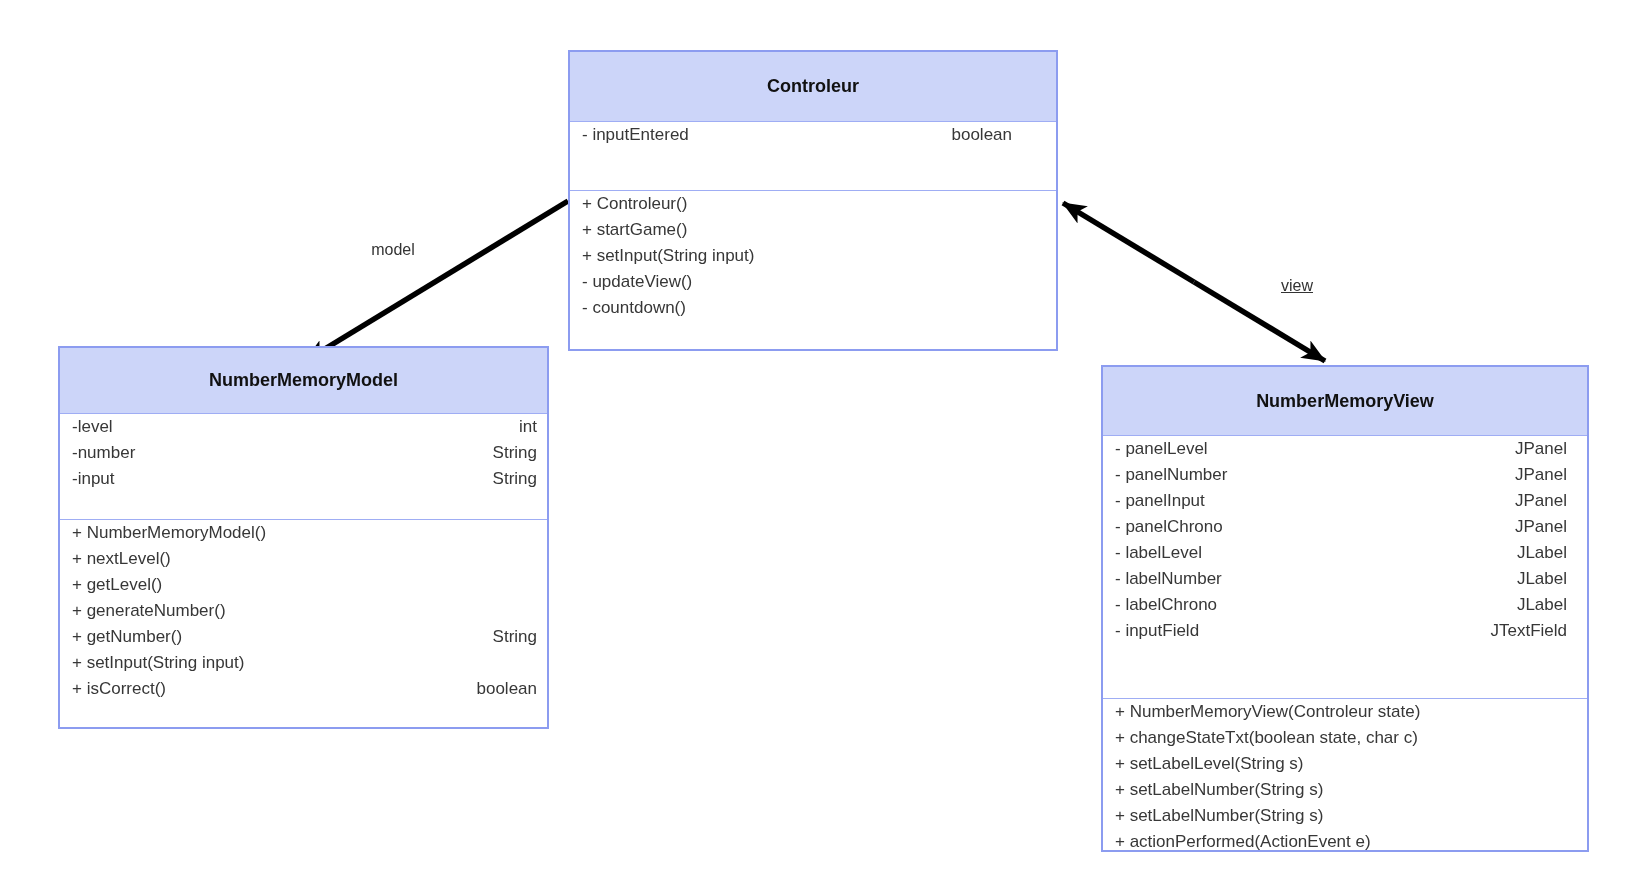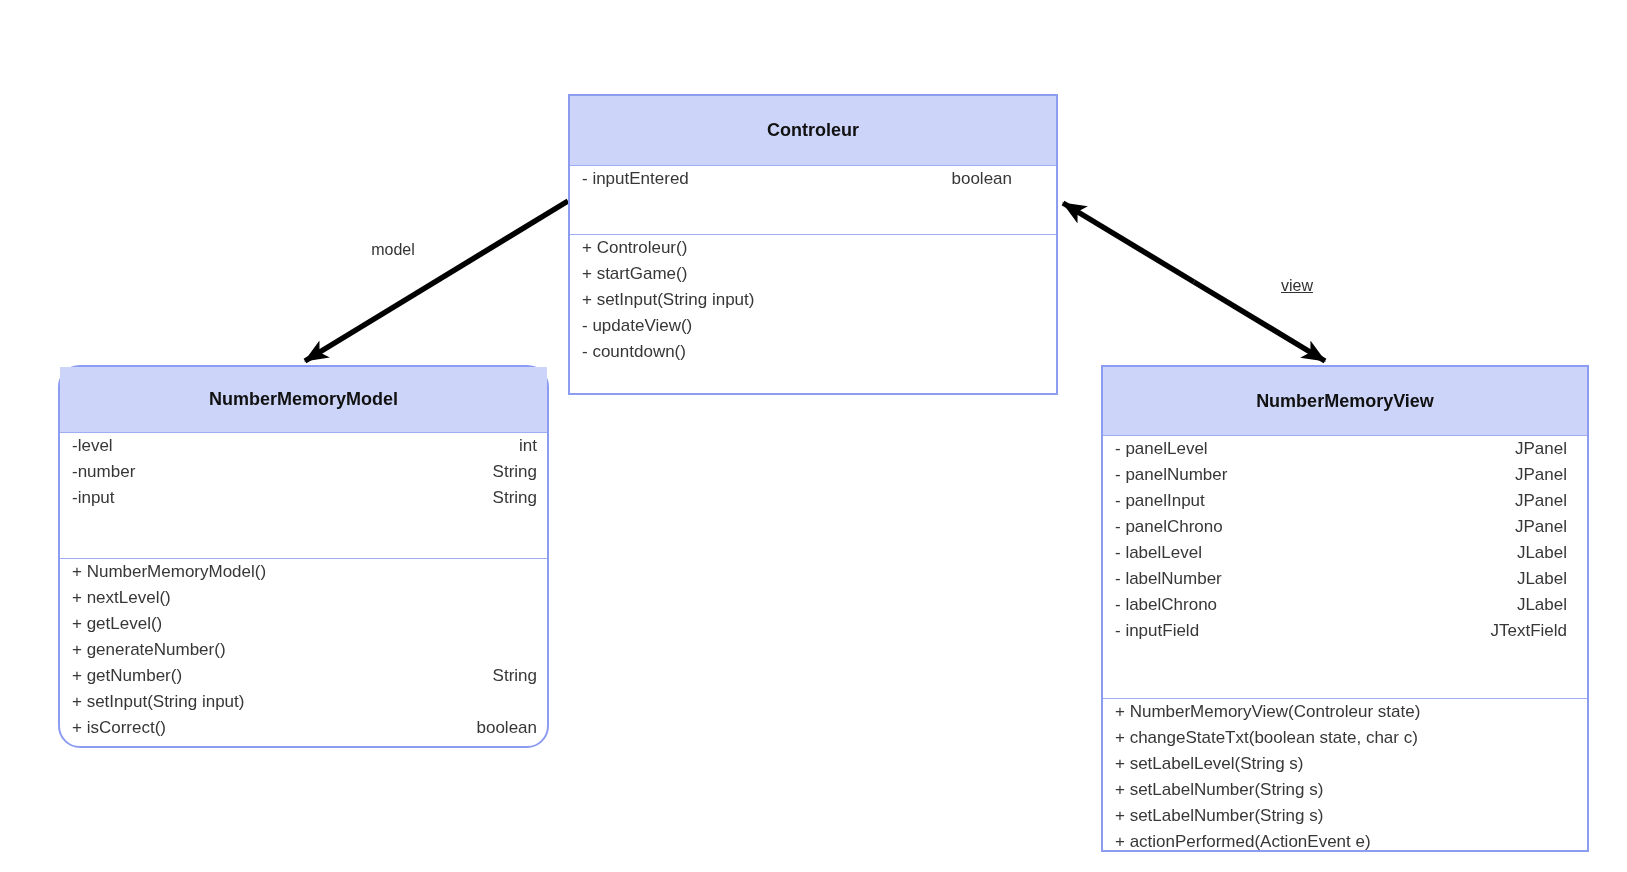--- a/index.html
+++ b/index.html
@@ -47,28 +47,28 @@
     align-items: baseline;
     line-height: 26px;
     font-size: 17px;
     color: #373737;
     padding-left: 12px;
   }
   .member-name { white-space: pre; }
   .member-type { white-space: pre; }
 
   
-  #box-controleur { left: 568px; top: 50px;  width: 490px; height: 301px; margin-top: 44px; }
+  #box-controleur { left: 568px; top: 50px;  width: 490px; height: 301px; }
   #box-controleur .uml-header  { height: 70px; }
   #box-controleur .uml-section.attrs { height: 69px; }
   #box-controleur .member-row  { padding-right: 44px; }
 
-  #box-number-memory-model { left: 58px; top: 365px; width: 491px; height: 383px; border-radius: 22px; }
+  #box-number-memory-model { left: 58px; top: 346px; width: 491px; height: 383px; }
   #box-number-memory-model .uml-header { height: 66px; }
-  #box-number-memory-model .uml-section.attrs { height: 126px; }
+  #box-number-memory-model .uml-section.attrs { height: 106px; }
   #box-number-memory-model .member-row { padding-right: 10px; }
 
   #box-number-memory-view { left: 1093px; top: 365px; width: 488px; height: 487px; margin-left: 8px; }
   #box-number-memory-view .uml-header { height: 69px; }
   #box-number-memory-view .uml-section.attrs { height: 263px; }
   #box-number-memory-view .member-row { padding-right: 20px; }
 
   
   #arrow-layer {
     position: absolute;

